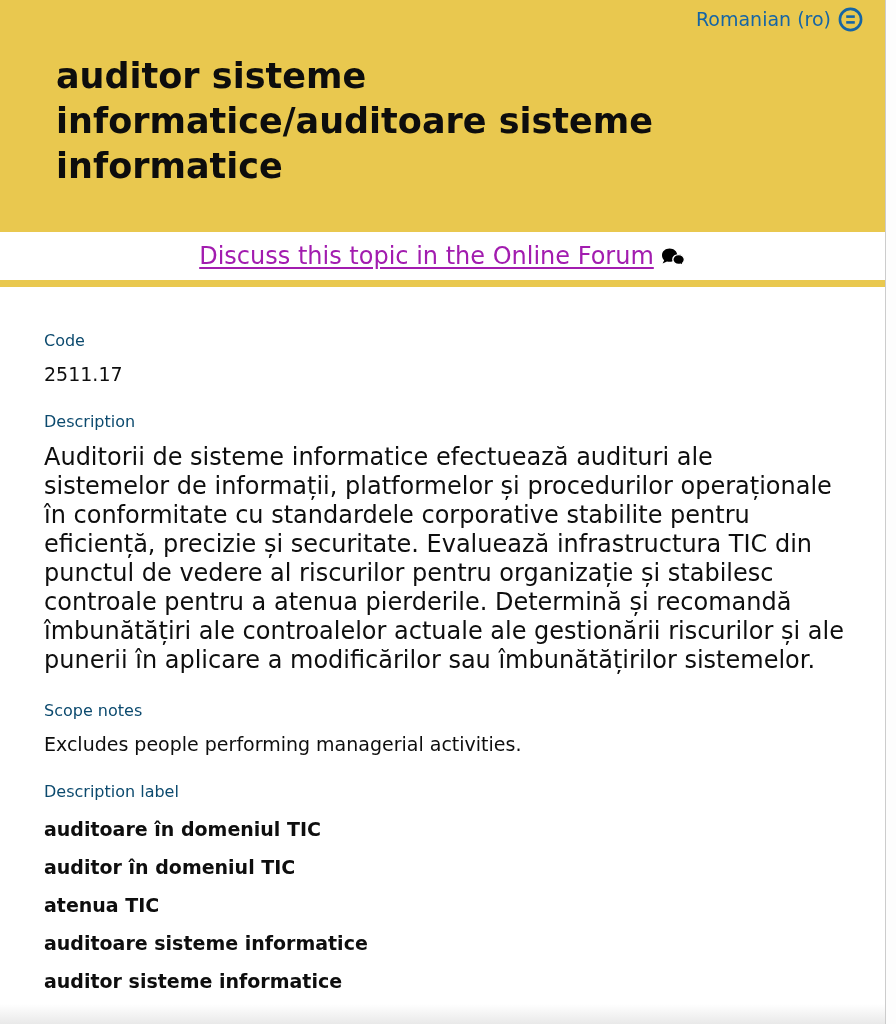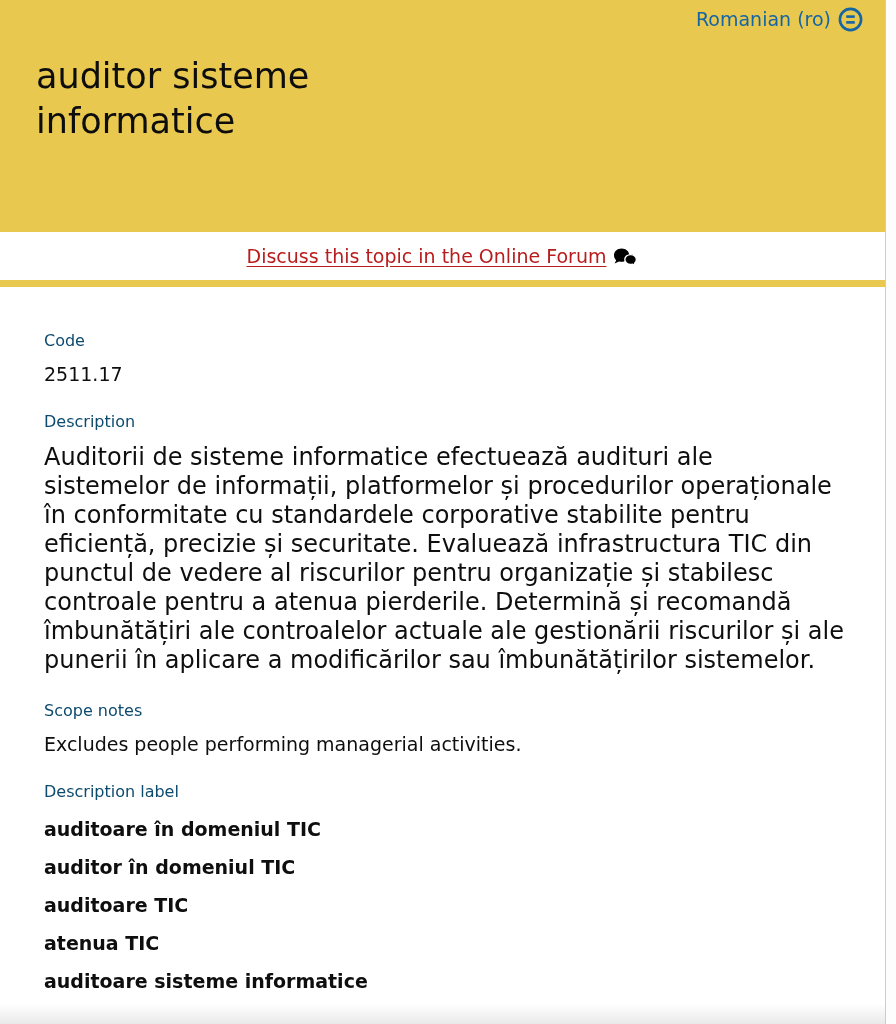--- a/index.html
+++ b/index.html
@@ -10,43 +10,43 @@
     overflow: hidden;
   }
   .page { position: relative; width: 896px; height: 1024px; background: #ffffff; }
   .main { width: 885px; }
 
   
   .hero {
     box-sizing: border-box;
     height: 232px;
     background: #e9c84f;
-    padding: 5px 22px 0 36px;
+    padding: 5px 22px 0 56px;
   }
   .lang-row {
     display: flex; justify-content: flex-end; align-items: center;
     gap: 7px; height: 28px;
   }
   .lang-link {
     color: #1565a5; font-size: 19px; text-decoration: none; cursor: pointer;
   }
   .lang-icon { display: inline-flex; cursor: pointer; }
   h1.title {
     margin: 21px 0 0; font-size: 35px; line-height: 45px;
-    font-weight: 400; color: #0d0d0d; letter-spacing: 0;
+    font-weight: 700; color: #0d0d0d; letter-spacing: 0;
   }
   h1.title span { display: block; }
 
   
   .forum-bar {
     height: 48px; background: #ffffff;
     display: flex; align-items: center; justify-content: center; gap: 7px;
   }
   .forum-link {
-    color: #b91c1c; font-size: 19px; text-decoration: underline;
+    color: #a21caf; font-size: 24px; text-decoration: underline;
     text-underline-offset: 3px; cursor: pointer;
   }
   .forum-icon { display: inline-flex; margin-top: 3px; cursor: pointer; }
   .yellow-rule { height: 7px; background: #e9c84f; }
 
   
   .content { padding: 44px 40px 0 44px; }
   .flabel { color: #0c4a6e; font-size: 16px; line-height: 19px; margin-top: 26px; }
   .flabel.first { margin-top: 0; }
   .fvalue { color: #0e0e0e; font-size: 19px; line-height: 23px; margin-top: 13px; }
@@ -80,20 +80,21 @@
         <span class="lang-icon">
           <svg width="25" height="25" viewBox="0 0 25 25">
             <circle cx="12.5" cy="12.5" r="10.6" fill="none" stroke="#1565a5" stroke-width="2.6"></circle>
             <line x1="8.2" y1="9.6" x2="16.8" y2="9.6" stroke="#1565a5" stroke-width="2.6"></line>
             <line x1="8.2" y1="15.4" x2="16.8" y2="15.4" stroke="#1565a5" stroke-width="2.6"></line>
           </svg>
         </span>
       </div>
       <h1 class="title">
         <span>auditor sisteme</span>
+        <span>informatice/auditoare sisteme</span>
         <span>informatice</span>
       </h1>
     </header>
 
     <div class="forum-bar">
       <a class="forum-link">Discuss this topic in the Online Forum</a>
       <span class="forum-icon">
         <svg width="25" height="19" viewBox="0 0 25 19">
           <path d="M1 7.2 C1 3.4 4.4 0.6 8.6 0.6 C12.8 0.6 16.2 3.4 16.2 7.2 C16.2 11 12.8 13.8 8.6 13.8 C7.7 13.8 6.8 13.7 6 13.4 L1.6 15.6 L3.2 12.2 C1.8 11 1 9.2 1 7.2 Z" fill="#000000"></path>
           <path d="M11.8 11.6 C11.8 8.8 14.4 6.6 17.6 6.6 C20.8 6.6 23.4 8.8 23.4 11.6 C23.4 13.1 22.7 14.4 21.6 15.3 L22.8 17.9 L19.5 16.2 C18.9 16.4 18.3 16.5 17.6 16.5 C14.4 16.5 11.8 14.3 11.8 11.6 Z" fill="#000000" stroke="#ffffff" stroke-width="1.4"></path>
@@ -110,21 +111,20 @@
       <div class="flabel">Description</div>
       <p class="para">Auditorii de sisteme informatice efectuează audituri ale sistemelor de informații, platformelor și procedurilor operaționale în conformitate cu standardele corporative stabilite pentru eficiență, precizie și securitate. Evaluează infrastructura TIC din punctul de vedere al riscurilor pentru organizație și stabilesc controale pentru a atenua pierderile. Determină și recomandă îmbunătățiri ale controalelor actuale ale gestionării riscurilor și ale punerii în aplicare a modificărilor sau îmbunătățirilor sistemelor.</p>
 
       <div class="flabel">Scope notes</div>
       <div class="fvalue">Excludes people performing managerial activities.</div>
 
       <div class="flabel">Description label</div>
       <div class="alt-list">
         <div class="alt-item">auditoare în domeniul TIC</div>
         <div class="alt-item">auditor în domeniul TIC</div>
-        <div class="alt-item">auditoare TIC</div>
         <div class="alt-item">atenua TIC</div>
         <div class="alt-item">auditoare sisteme informatice</div>
         <div class="alt-item">auditor sisteme informatice</div>
       </div>
     </section>
   </div>
 
   <div class="bottom-fade"></div>
   <div class="scroll-strip"></div>
 </div>

